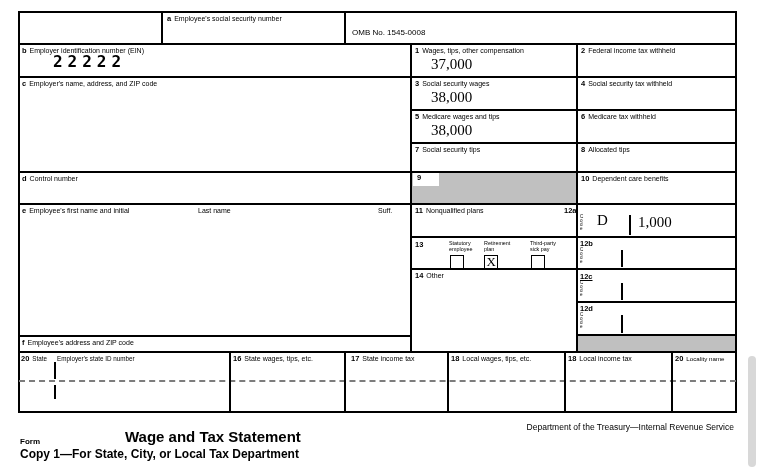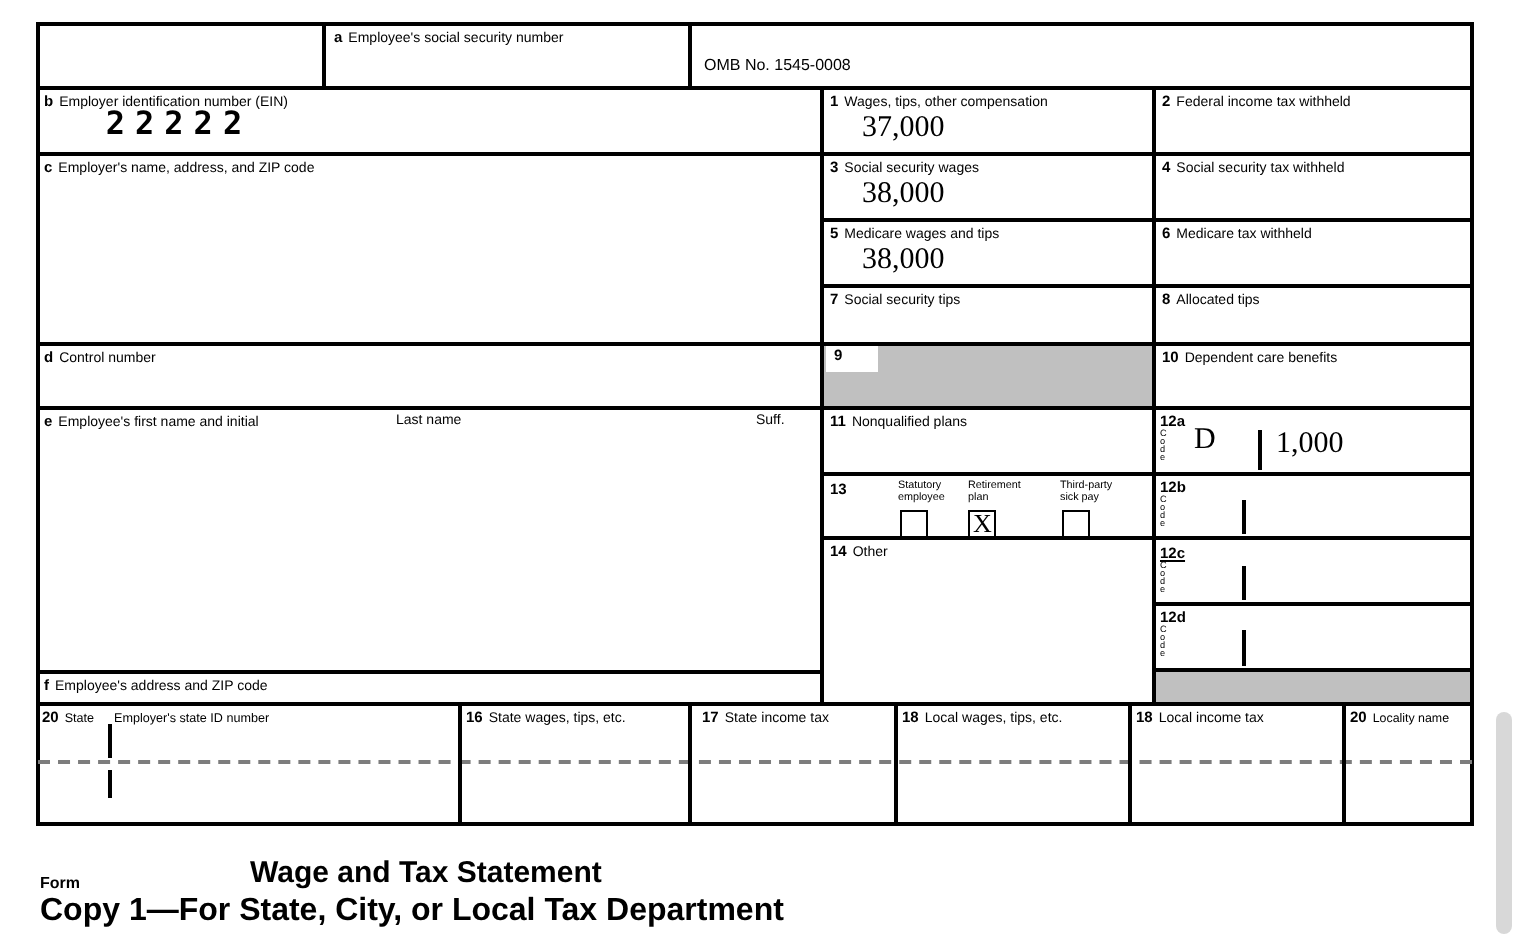--- a/index.html
+++ b/index.html
@@ -17,21 +17,21 @@
   .ocr { position:absolute; font-family:"DejaVu Sans Mono", monospace; font-weight:bold; white-space:nowrap;margin-top:33px; }
   .codev { position:absolute; width:4.5px; font-size:4.6px; line-height:4px; word-break:break-all; }
   .cb { position:absolute; width:12px; height:12px; border:1.5px solid #000; background:#fff; }
   .cb span { position:absolute; left:1.5px; top:-2.5px; font-family:"Liberation Serif", serif; font-size:13px; }
   .cblab { position:absolute; font-size:5.4px; line-height:6px; white-space:nowrap; }
   .b12lbl { position:absolute; font-size:7.5px; font-weight:bold; white-space:nowrap; }
   .sep12 { position:absolute; background:#000; width:1.5px; }
   .ftr-form { position:absolute; font-size:8px; font-weight:bold; }
   .ftr-w2 { position:absolute; font-size:30px; font-weight:bold; letter-spacing:-1px; }
   .ftr-title { position:absolute; font-size:15px; font-weight:bold; }
-  .ftr-copy { position:absolute; font-size:16px; font-weight:bold; }
+  .ftr-copy { position:absolute; font-size:12px; font-weight:bold; }
   .ftr-dept { position:absolute; font-size:8.5px; }
   .scroll { position:absolute; background:#d8d8d8; border-radius:4px; }
 </style>
 </head>
 <body>
 
 <div class="w2">
 
   <div class="fill" style="left:412px; top:172px; width:164px; height:31px; background:#c0c0c0;"></div>
   <div class="fill" style="left:413px; top:173px; width:26px; height:13px; background:#ffffff;">
@@ -125,21 +125,21 @@
   <div class="lbl" style="left:581px; top:175px;">
     <b>10</b><span>Dependent care benefits</span>
   </div>
   <div class="lbl" style="left:415px; top:207px;">
     <b>11</b><span>Nonqualified plans</span>
   </div>
   <div class="lbl" style="left:415px; top:272px;">
     <b>14</b><span>Other</span>
   </div>
 
-  <div class="b12lbl" style="left:580px; top:206px;">12a</div>
+  <div class="b12lbl" style="left:564px; top:206px;">12a</div>
   <div class="codev" style="left:580px; top:215px;">Code</div>
   <div class="val" style="left:597px; top:212px;">D</div>
   <div class="sep12" style="left:629px; top:215px; height:20px;"></div>
   <div class="val" style="left:638px; top:214px;">1,000</div>
 
   <div class="b12lbl" style="left:580px; top:239px;">12b</div>
   <div class="codev" style="left:580px; top:248px;">Code</div>
   <div class="sep12" style="left:621px; top:250px; height:17px;"></div>
 
   <div class="b12lbl" style="left:580px; top:272px;text-decoration:underline;">12c</div>
@@ -187,17 +187,18 @@
   </div>
   <div class="lbl" style="left:568px; top:355px;">
     <b>18</b><span>Local income tax</span>
   </div>
   <div class="lbl" style="left:675px; top:355px;">
     <b>20</b><span style="font-size:6.2px;">Locality name</span>
   </div>
 
   <div class="ftr-form" style="left:20px; top:437px;">Form</div>
   <div class="ftr-title" style="left:125px; top:428px;">Wage and Tax Statement</div>
+  <div class="ftr-dept" style="right:23px; top:422px;">Department of the Treasury—Internal Revenue Service</div>
   <div class="ftr-copy" style="left:20px; top:447px;">Copy 1—For State, City, or Local Tax Department</div>
 
   <div class="scroll" style="left:748px; top:356px; width:8px; height:111px;"></div>
 
 </div>
 
 </body></html>

